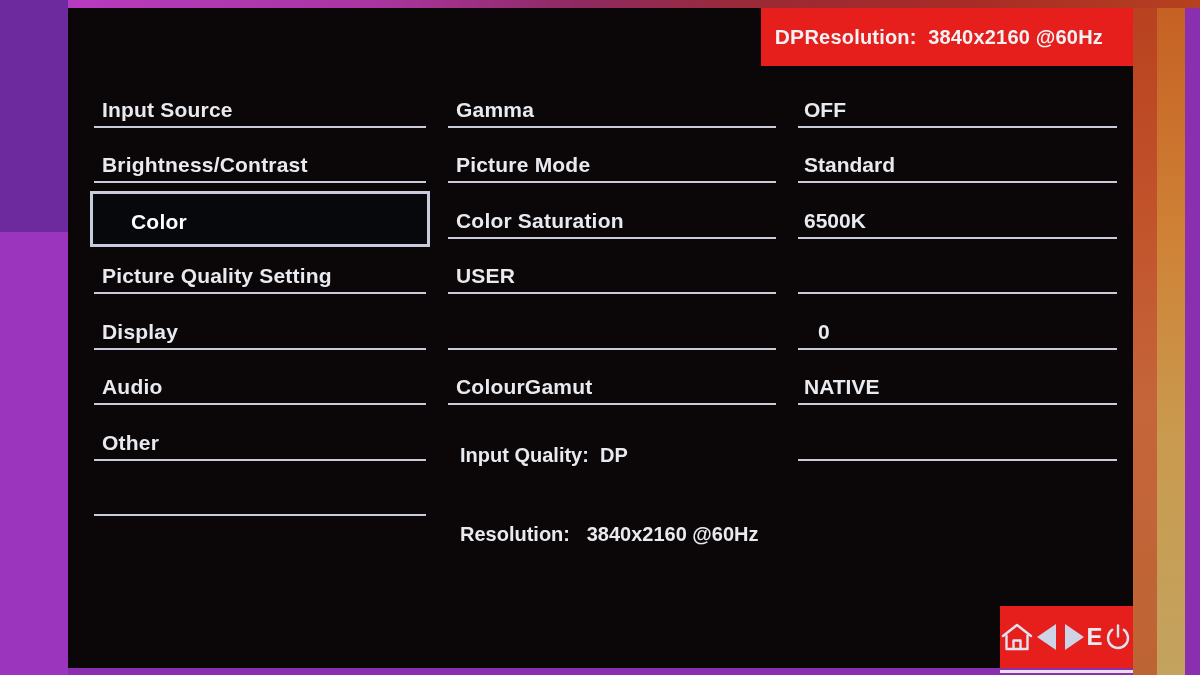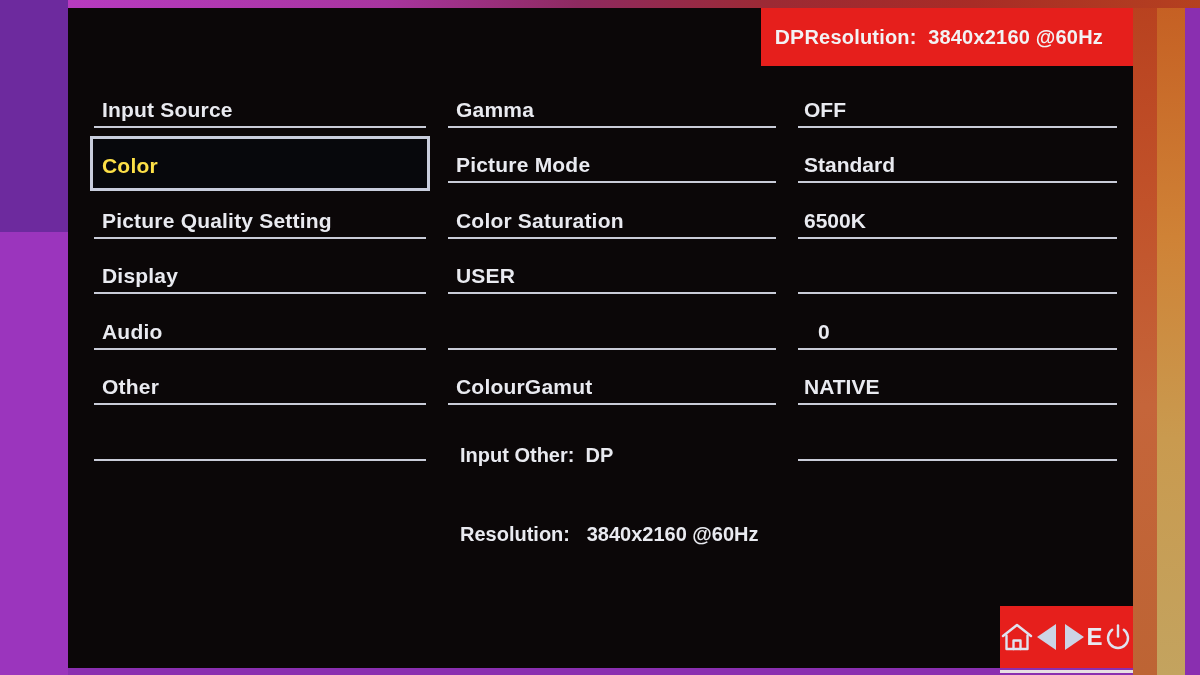--- a/index.html
+++ b/index.html
@@ -94,23 +94,24 @@
   
   .row.selected { }
   .row .hl-box {
     position:absolute;
     left:2px; right:10px;
     top:-2px; bottom:2px;
     border:3px solid #c8cddd;
     background:#07080c;
   }
   .row.selected .row-label {
-    color:#fde047;
+    color:#ffffff;
     z-index:2;
     bottom:15px;
+    margin-left:29px;
   }
 
   
   .row-value {
     color:#e9eaf0; font-size:21px; font-weight:bold;
     position:absolute; left:12px; bottom:16px; white-space:nowrap;
   }
   .row-value.indent { left:26px; }
 
   
@@ -168,20 +169,24 @@
       <span class="hdr-res">Resolution:  3840x2160 @60Hz</span>
     </div>
 
     <div class="osd-body">
 
       <div class="col col-left">
         <div class="row">
           <span class="row-label">Input Source</span>
           <span class="row-rule"></span>
         </div>
+        <div class="row">
+          <span class="row-label">Brightness/Contrast</span>
+          <span class="row-rule"></span>
+        </div>
         <div class="row selected">
           <span class="hl-box"></span>
           <span class="row-label">Color</span>
 
         </div>
         <div class="row">
           <span class="row-label">Picture Quality Setting</span>
           <span class="row-rule"></span>
         </div>
         <div class="row">
@@ -259,21 +264,21 @@
         <div class="row">
           <span class="row-value"></span>
           <span class="row-rule"></span>
         </div>
         <div class="row">
           <span class="row-value"></span>
         </div>
       </div>
 
       <div class="osd-info">
-        <div>Input Other:  DP</div>
+        <div>Input Quality:  DP</div>
         <div>Resolution:   3840x2160 @60Hz</div>
       </div>
     </div>
 
     <div class="osd-footer">
 
       <div class="fbtn">
         <span>
           <svg width="34" height="32" viewBox="0 0 34 32" fill="none" stroke="#dfe3ef" stroke-width="2.4" stroke-linejoin="round" stroke-linecap="round">
             <path d="M3 15 L17 4 L31 15"></path>

